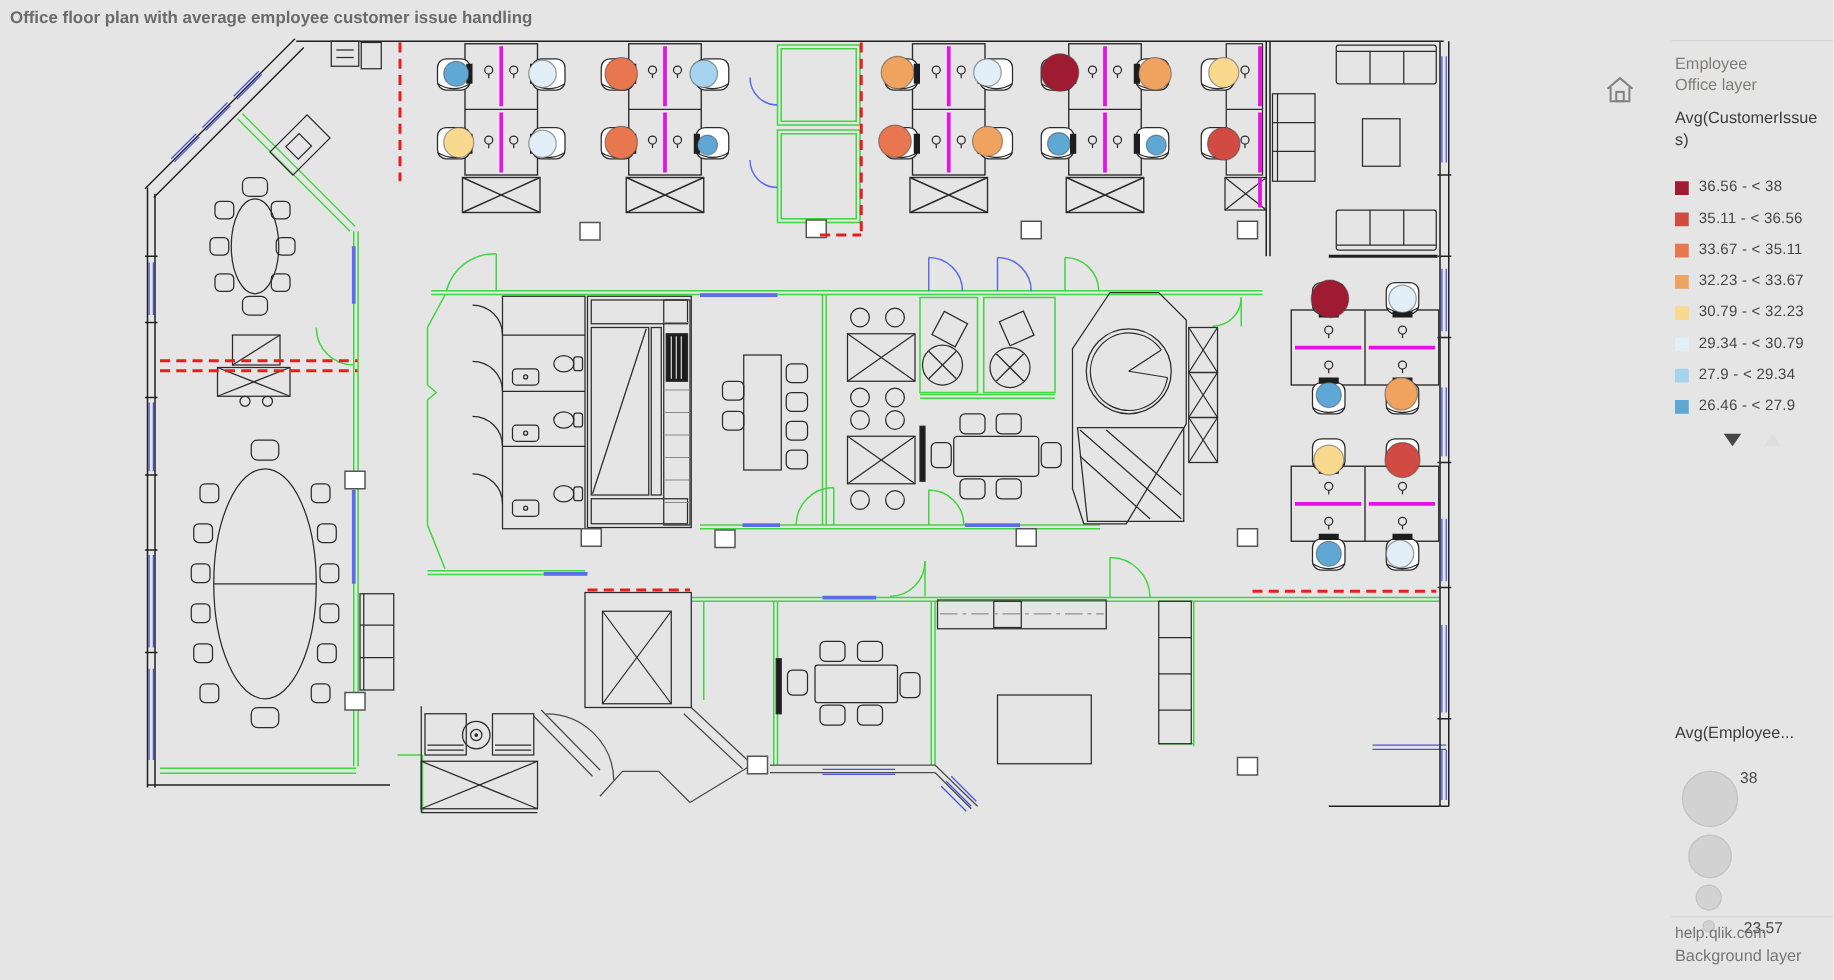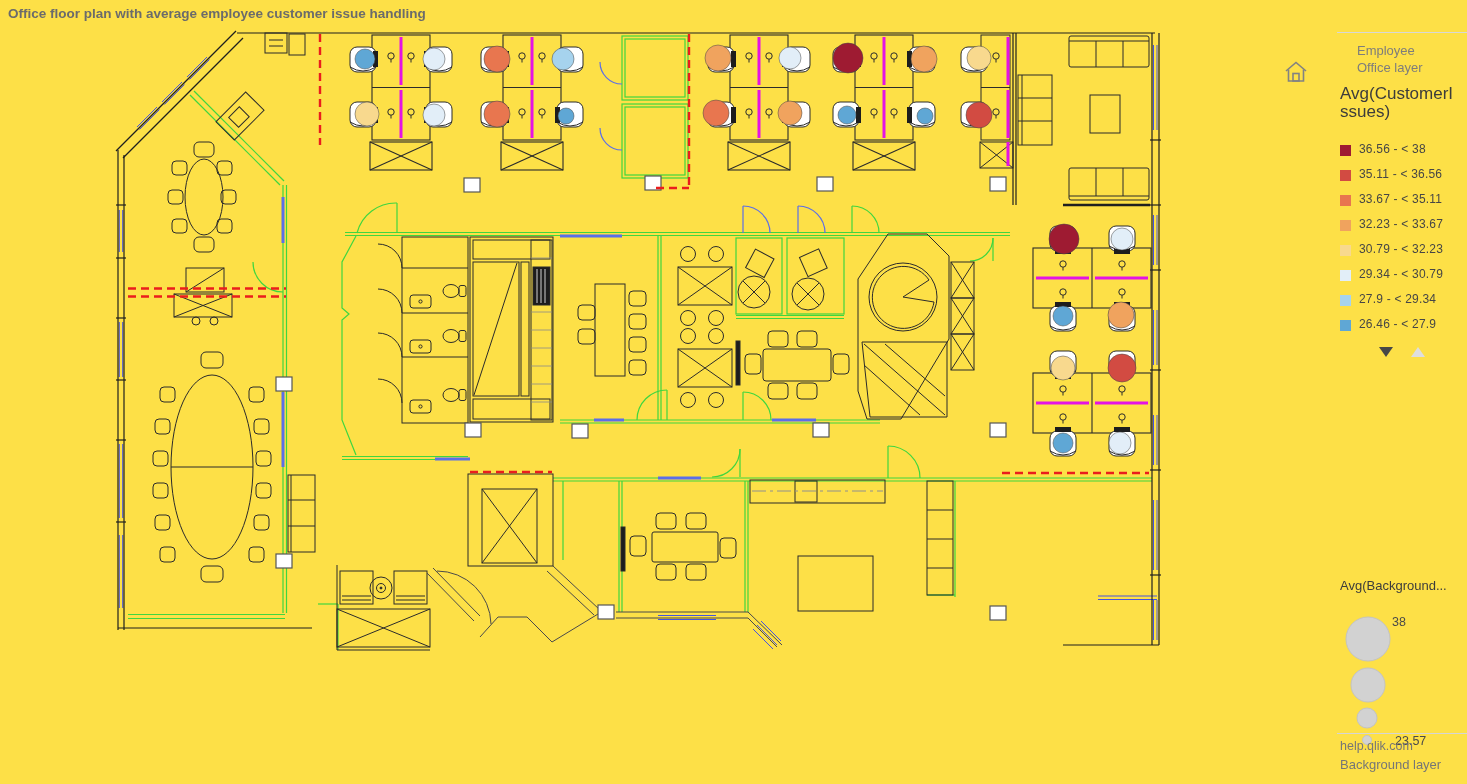--- a/index.html
+++ b/index.html
@@ -1,24 +1,24 @@
 <!DOCTYPE html>
 <html><head>
 <meta charset="utf-8">
 <style>
   html,body{margin:0;padding:0;background:#fff;}
-  .stage{position:relative;width:1467px;height:784px;background:#fde047;overflow:hidden;
+  .stage{position:relative;width:1467px;height:784px;background:#e5e5e5;overflow:hidden;
          font-family:"Liberation Sans",sans-serif;}
   .map-title{position:absolute;left:8px;top:6px;font-size:13.5px;font-weight:bold;color:#6b6b6b;}
   #floorplan{position:absolute;left:0;top:0;}
   .home-btn{position:absolute;left:1279px;top:56px;width:34px;height:34px;background:transparent;
             border:none;padding:0;cursor:pointer;}
   .legend{position:absolute;left:1337px;top:32px;width:130px;border-top:1px solid #d8d8d8;padding-top:9px;}
-  .layer-name,.layer-type{color:#7e7d7b;font-size:13px;line-height:17px;margin-left:20px;}
-  .measure{color:#3c3c3c;font-size:17px;line-height:18px;margin:9px 0 10px 3px;width:116px;word-break:break-all;}
+  .layer-name,.layer-type{color:#7e7d7b;font-size:13px;line-height:17px;margin-left:3px;}
+  .measure{color:#3c3c3c;font-size:13px;line-height:18px;margin:9px 0 10px 3px;width:116px;word-break:break-all;}
   .lrow{display:flex;align-items:flex-end;height:25px;gap:8px;padding-left:3px;cursor:pointer;}
   .swatch{width:11px;height:11px;flex:0 0 11px;}
   .lbl{font-size:12px;color:#464646;letter-spacing:.2px;white-space:nowrap;}
   .legend-arrows{margin-top:16px;display:flex;justify-content:center;gap:18px;}
   .arr{width:0;height:0;border-left:7px solid transparent;border-right:7px solid transparent;cursor:pointer;}
   .arr-down{border-top:10px solid #474747;}
   .arr-up{border-bottom:10px solid #dedede;}
   .size-legend{position:absolute;left:1337px;top:578px;width:130px;}
   .size-title{font-size:13px;color:#3c3c3c;margin-left:3px;white-space:nowrap;}
   .size-divider{position:absolute;left:1337px;top:733px;width:130px;border-top:1px solid #d5d5d5;}
@@ -563,21 +563,21 @@
           <span class="lbl">26.46 - &lt; 27.9</span>
         </div>
       </div>
     <div class="legend-arrows">
       <div class="arr arr-down"></div>
       <div class="arr arr-up"></div>
     </div>
   </div>
 
   <div class="size-legend">
-    <div class="size-title">Avg(Background...</div>
+    <div class="size-title">Avg(Employee...</div>
     <svg width="130" height="140">
       <g fill="#d2d2d2" stroke="#c3c3c3">
         <circle cx="31" cy="46" r="22"></circle>
         <circle cx="31" cy="92" r="17"></circle>
         <circle cx="30" cy="125" r="10"></circle>
       </g>
       <text x="55" y="33" font-size="12.5" fill="#4a4a4a">38</text>
     </svg>
     <svg width="130" height="18" style="margin-top:-4px">
       <circle cx="30" cy="7" r="4.5" fill="#d2d2d2" stroke="#c3c3c3"></circle>

